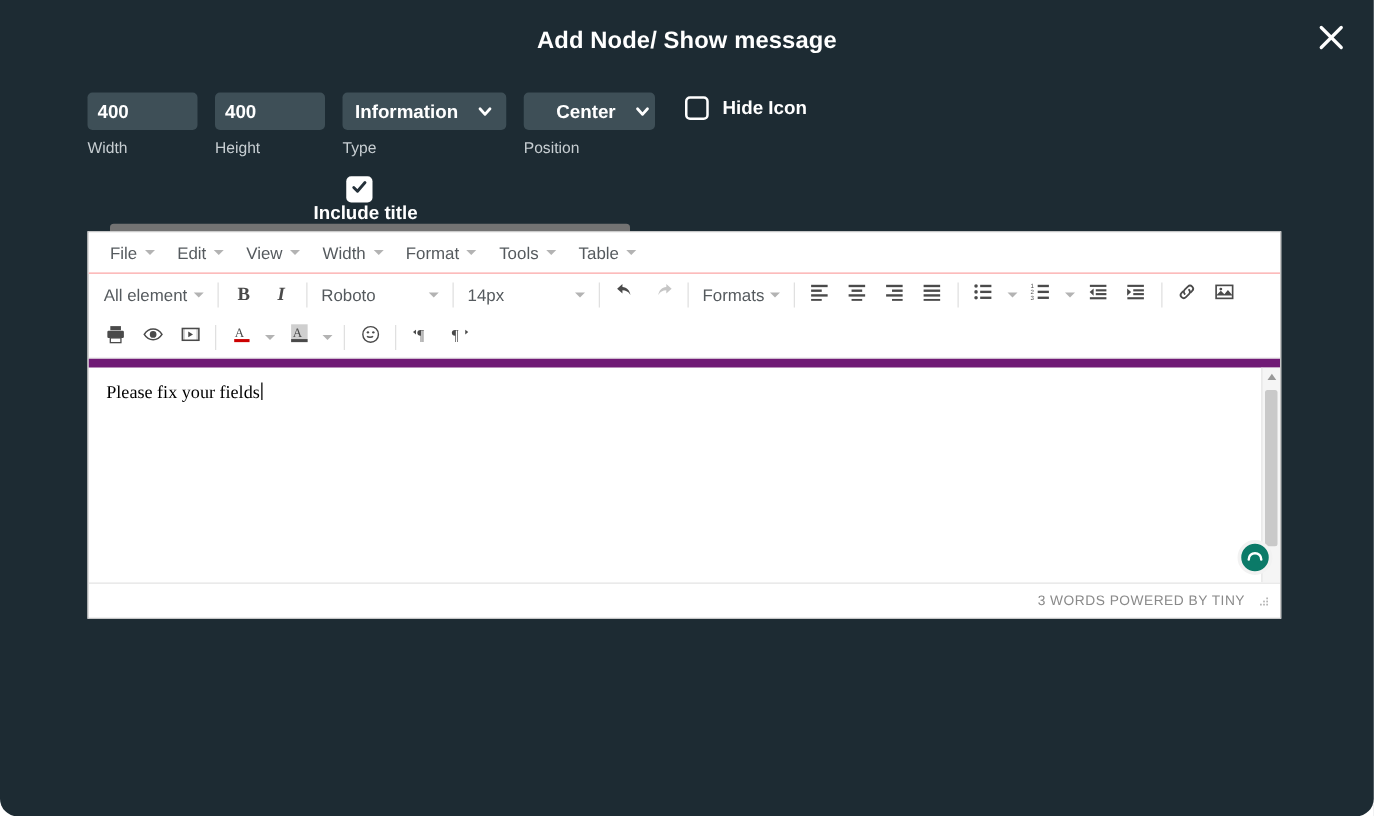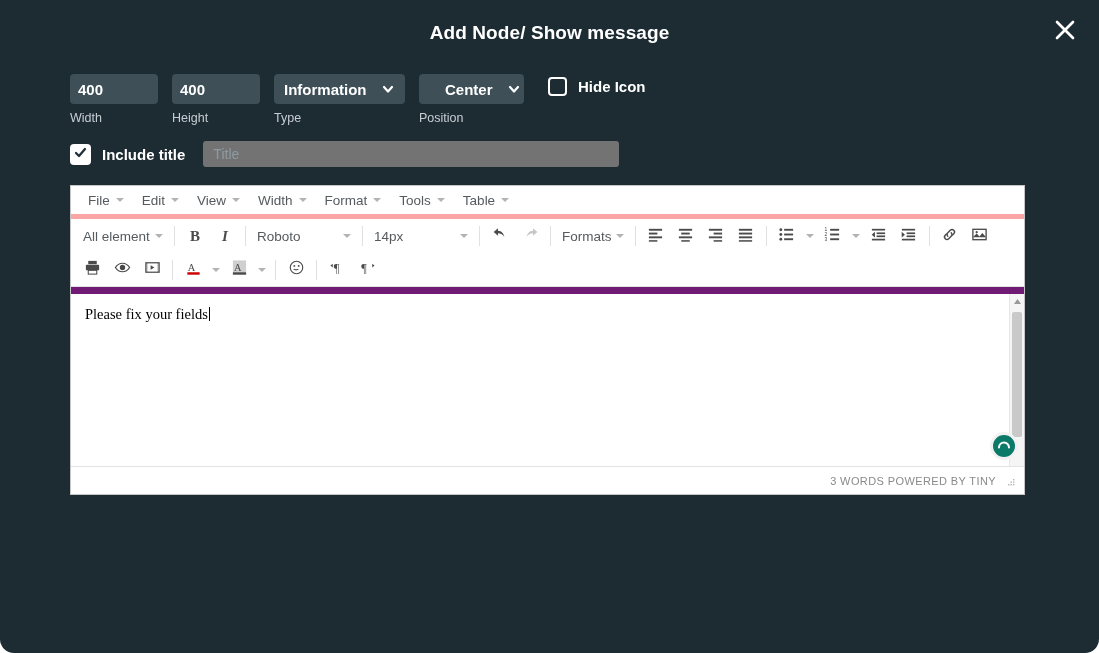--- a/index.html
+++ b/index.html
@@ -117,21 +117,21 @@
     color: #ffffff;
     font-size: 15px;
     font-weight: bold;
     margin-left: 11px;
   }
 
   
   #title-row {
     position: absolute;
     left: 70px; top: 141px;
-    display: flex; align-items: center;
+    display: flex; align-items: center; flex-direction: column;
   }
   .cb-checked {
     width: 21px; height: 21px;
     background: #ffffff;
     border-radius: 4px;
     display: flex; align-items: center; justify-content: center;
     cursor: pointer;
   }
   #include-title-label {
     color: #ffffff;
@@ -158,21 +158,21 @@
     left: 70px; top: 185px;
     width: 955px; height: 310px;
     background: #ffffff;
     border: 1px solid #c5c5c5;
     display: flex; flex-direction: column;
   }
   #menubar {
     height: 33px;
     display: flex; align-items: center;
     padding-left: 8px;
-    border-bottom: 5px solid #fca5a5;
+    border-bottom: 1px solid #fca5a5;
     background: #ffffff;
   }
   .menu-item {
     display: flex; align-items: center;
     padding: 3px 9px;
     color: #555a5e;
     font-size: 13.5px;
     cursor: pointer;
     border-radius: 3px;
   }

